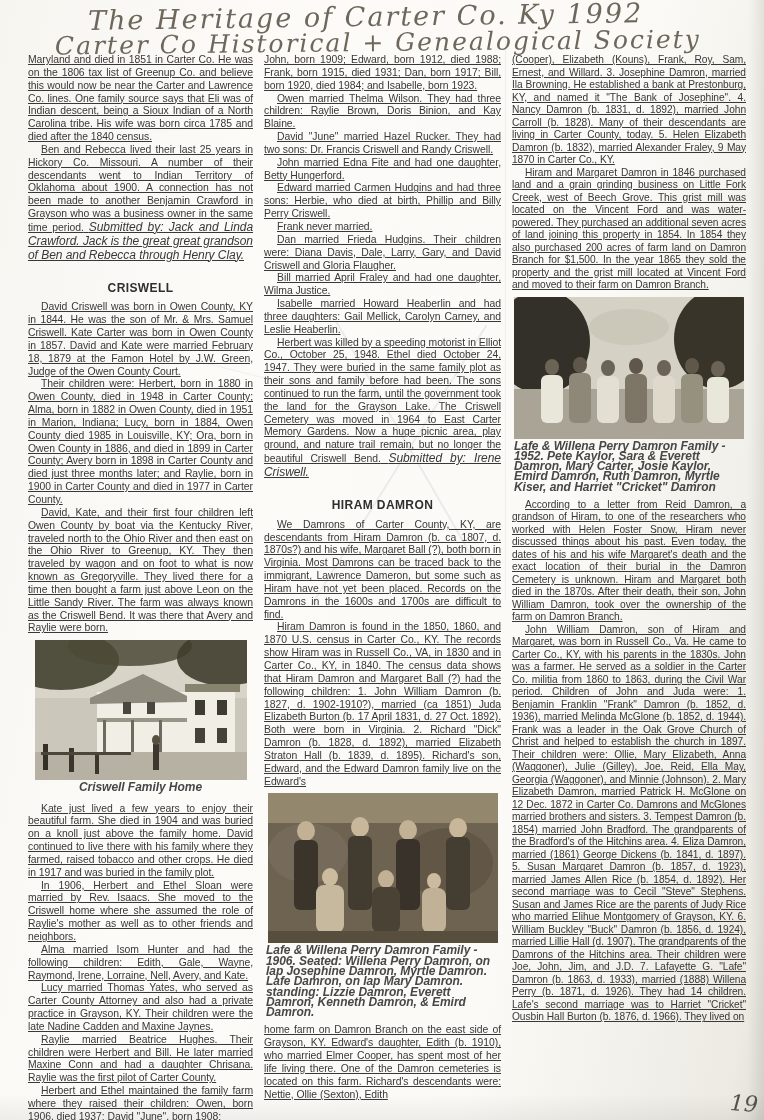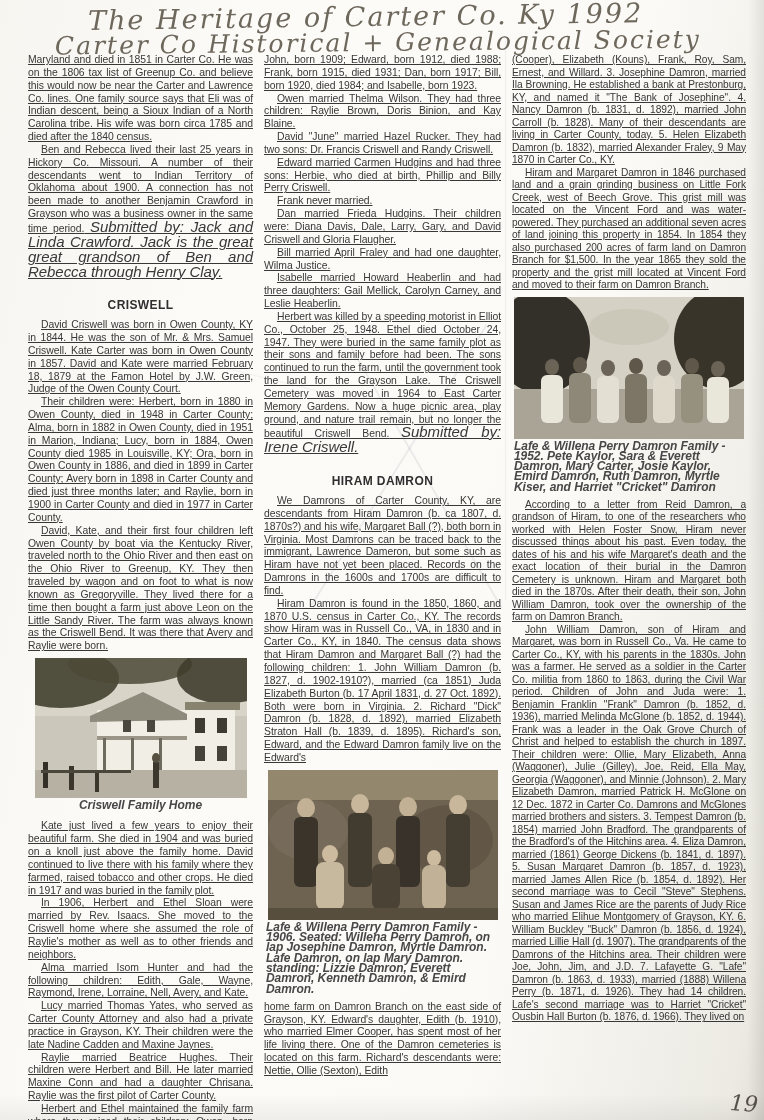--- a/index.html
+++ b/index.html
@@ -20,21 +20,21 @@
 
   .col{position:absolute;top:54px;text-align:justify;font-size:10.4px;line-height:12.85px;
     letter-spacing:-0.05px;}
   .c1{left:28px;width:225px;}
   .c2{left:264px;width:237px;}
   .c3{left:512px;width:234px;line-height:12.5px;font-size:10.2px;}
   .col p{margin:0;text-indent:13px;text-decoration:underline;}
   .col p.noind{text-indent:0;}
   .heading{text-align:center;font-weight:bold;font-size:12px;letter-spacing:0.4px;
     margin:19px 0 7px;text-indent:0;color:#2f2f2f;}
-  .submitted{font-style:italic;font-size:15px;}
+  .submitted{font-style:italic;font-size:12px;}
   .photo{display:block;margin:5px auto 2px;}
   .caption{font-style:italic;font-size:12px;line-height:10.3px;text-align:left;
     text-indent:0;color:#474747;margin:2px 2px 7px;font-weight:bold;}
   .caption.center{text-align:center;margin-bottom:10px;}
 
   .crease{position:absolute;pointer-events:none;background:rgba(95,100,125,0.10);}
   .crease.x1{left:398px;top:300px;width:1.5px;height:330px;transform:rotate(32deg);}
   .crease.x2{left:418px;top:300px;width:1.5px;height:330px;transform:rotate(-30deg);}
   .crease.v1{left:505px;top:40px;width:1px;height:560px;background:rgba(95,100,125,0.08);}
   .crease.d1{left:150px;top:370px;width:170px;height:1px;transform:rotate(14deg);background:rgba(95,100,125,0.08);}
@@ -94,20 +94,21 @@
     <p>Alma married Isom Hunter and had the following children: Edith, Gale, Wayne, Raymond, Irene, Lorraine, Nell, Avery, and Kate.</p>
     <p>Lucy married Thomas Yates, who served as Carter County Attorney and also had a private practice in Grayson, KY. Their children were the late Nadine Cadden and Maxine Jaynes.</p>
     <p>Raylie married Beatrice Hughes. Their children were Herbert and Bill. He later married Maxine Conn and had a daughter Chrisana. Raylie was the first pilot of Carter County.</p>
     <p>Herbert and Ethel maintained the family farm where they raised their children: Owen, born 1906, died 1937; David "June", born 1908;</p>
   </div>
 
   <div class="col c2">
     <p class="noind">John, born 1909; Edward, born 1912, died 1988; Frank, born 1915, died 1931; Dan, born 1917; Bill, born 1920, died 1984; and Isabelle, born 1923.</p>
     <p>Owen married Thelma Wilson. They had three children: Raylie Brown, Doris Binion, and Kay Blaine.</p>
     <p>David "June" married Hazel Rucker. They had two sons: Dr. Francis Criswell and Randy Criswell.</p>
+    <p>John married Edna Fite and had one daughter, Betty Hungerford.</p>
     <p>Edward married Carmen Hudgins and had three sons: Herbie, who died at birth, Phillip and Billy Perry Criswell.</p>
     <p>Frank never married.</p>
     <p>Dan married Frieda Hudgins. Their children were: Diana Davis, Dale, Larry, Gary, and David Criswell and Gloria Flaugher.</p>
     <p>Bill married April Fraley and had one daughter, Wilma Justice.</p>
     <p>Isabelle married Howard Heaberlin and had three daughters: Gail Mellick, Carolyn Carney, and Leslie Heaberlin.</p>
     <p><span>Herbert was killed by a speeding motorist in Elliot Co., October 25, 1948. Ethel died October 24, 1947. They were buried in the same family plot as their sons and family before had been. The sons continued to run the farm, until the government took the land for the Grayson Lake. The Criswell Cemetery was moved in 1964 to East Carter Memory Gardens. Now a huge picnic area, play ground, and nature trail remain, but no longer the beautiful Criswell Bend.</span> <span class="submitted">Submitted by: Irene Criswell.</span></p>
     <div class="heading">HIRAM DAMRON</div>
     <p>We Damrons of Carter County, KY, are descendants from Hiram Damron (b. ca 1807, d. 1870s?) and his wife, Margaret Ball (?), both born in Virginia. Most Damrons can be traced back to the immigrant, Lawrence Dameron, but some such as Hiram have not yet been placed. Records on the Damrons in the 1600s and 1700s are difficult to find.</p>
     <p>Hiram Damron is found in the 1850, 1860, and 1870 U.S. census in Carter Co., KY. The records show Hiram was in Russell Co., VA, in 1830 and in Carter Co., KY, in 1840. The census data shows that Hiram Damron and Margaret Ball (?) had the following children: 1. John William Damron (b. 1827, d. 1902-1910?), married (ca 1851) Juda Elizabeth Burton (b. 17 April 1831, d. 27 Oct. 1892). Both were born in Virginia. 2. Richard "Dick" Damron (b. 1828, d. 1892), married Elizabeth Straton Hall (b. 1839, d. 1895). Richard's son, Edward, and the Edward Damron family live on the Edward's</p>
 

